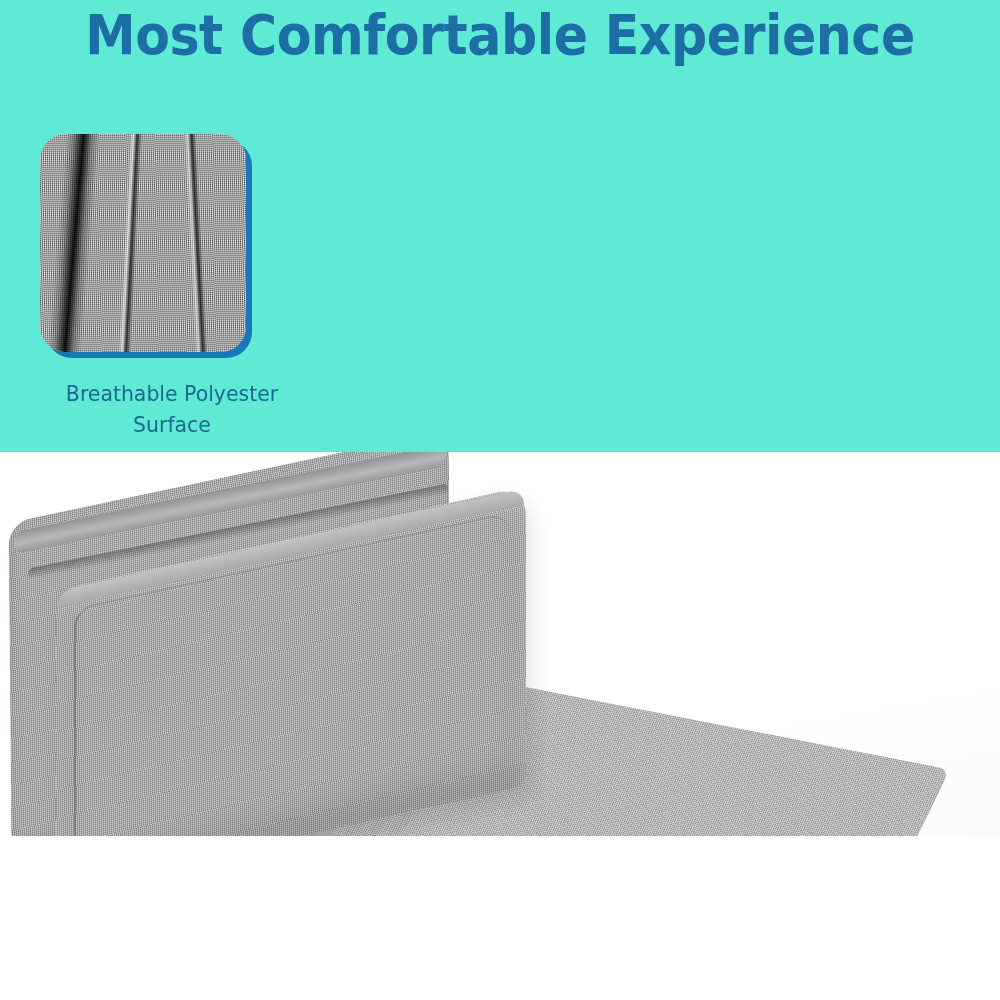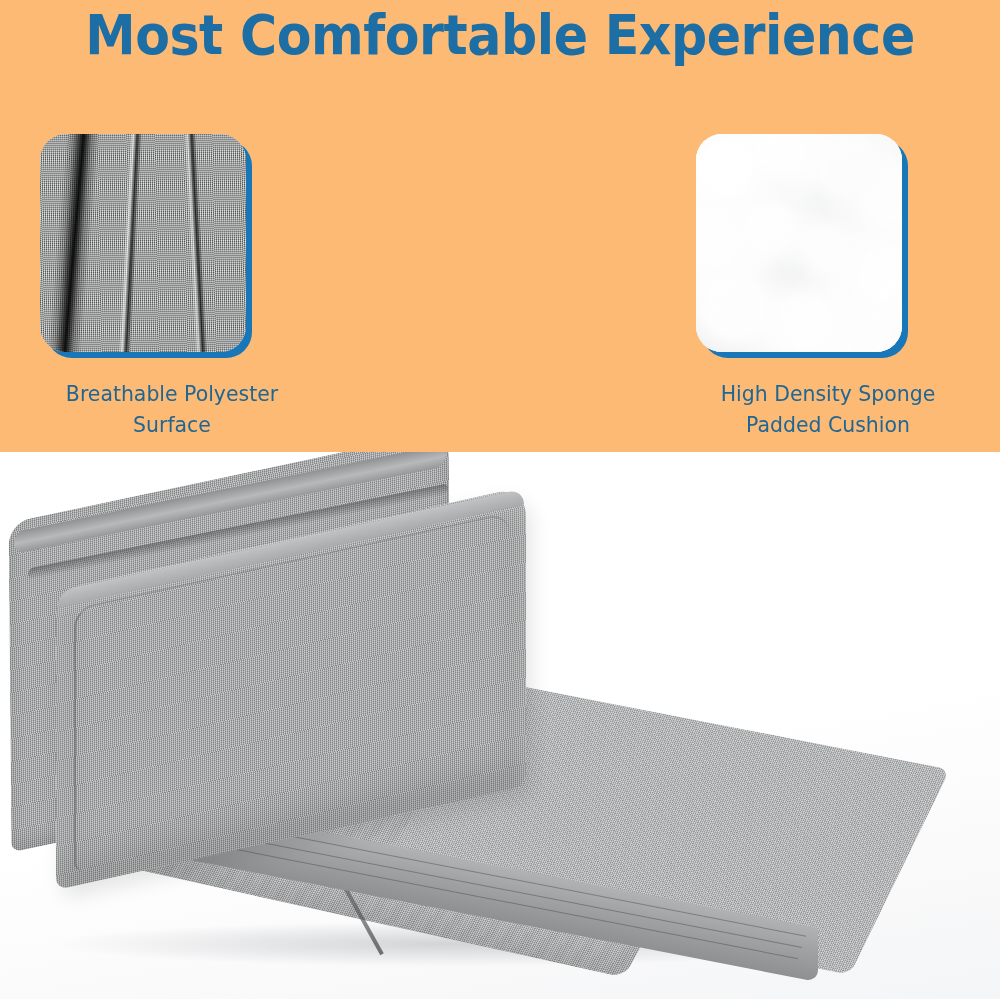--- a/index.html
+++ b/index.html
@@ -6,22 +6,22 @@
     margin: 0;
     padding: 0;
     background: #ffffff;
   }
   body {
     font-family: "Liberation Sans", sans-serif;
   }
   #page {
     position: relative;
     width: 1000px;
-    height: 999px;
-    background: #fdba74;
+    height: 836px;
+    background: #5eead4;
     overflow: hidden;
   }
 
   
   #headline {
     position: absolute;
     left: 0;
     top: 2px;
     width: 1000px;
     height: 68px;
@@ -420,33 +420,20 @@
           <div class="seamC"></div>
         </div>
       </div>
       <div class="caption">
         <span class="ln">Breathable Polyester</span>
         <span class="ln">Surface</span>
       </div>
     </div>
 
 
-    <div class="feature f2">
-      <div class="card-wrap">
-        <div class="card-shadow"></div>
-        <div class="card-photo">
-          <div class="sponge"></div>
-          <div class="sponge-veil"></div>
-        </div>
-      </div>
-      <div class="caption">
-        <span class="ln">High Density Sponge</span>
-        <span class="ln">Padded Cushion</span>
-      </div>
-    </div>
 
   </div>
 
   <div id="hero">
     <div class="floor-gradient"></div>
 
     <div id="hero-shadow" class="hero-piece"></div>
 
     <div id="backslab" class="hero-piece fab"></div>
     <div id="backslab-edge" class="hero-piece"></div>

